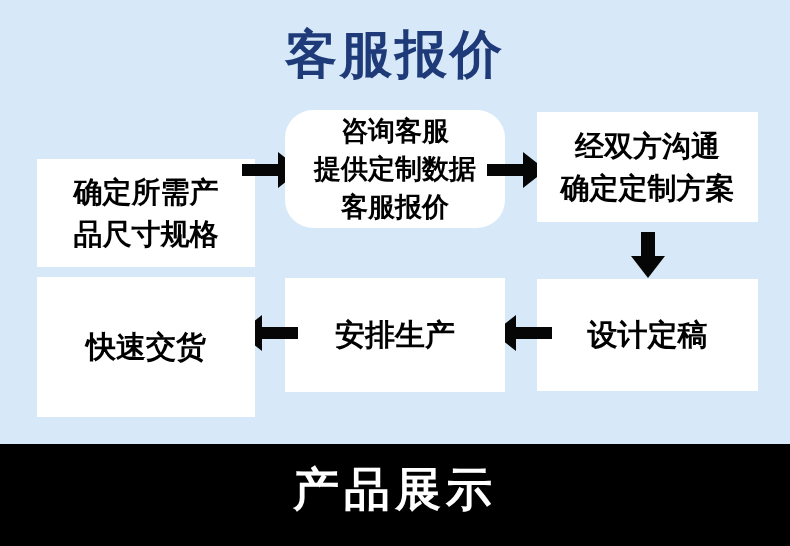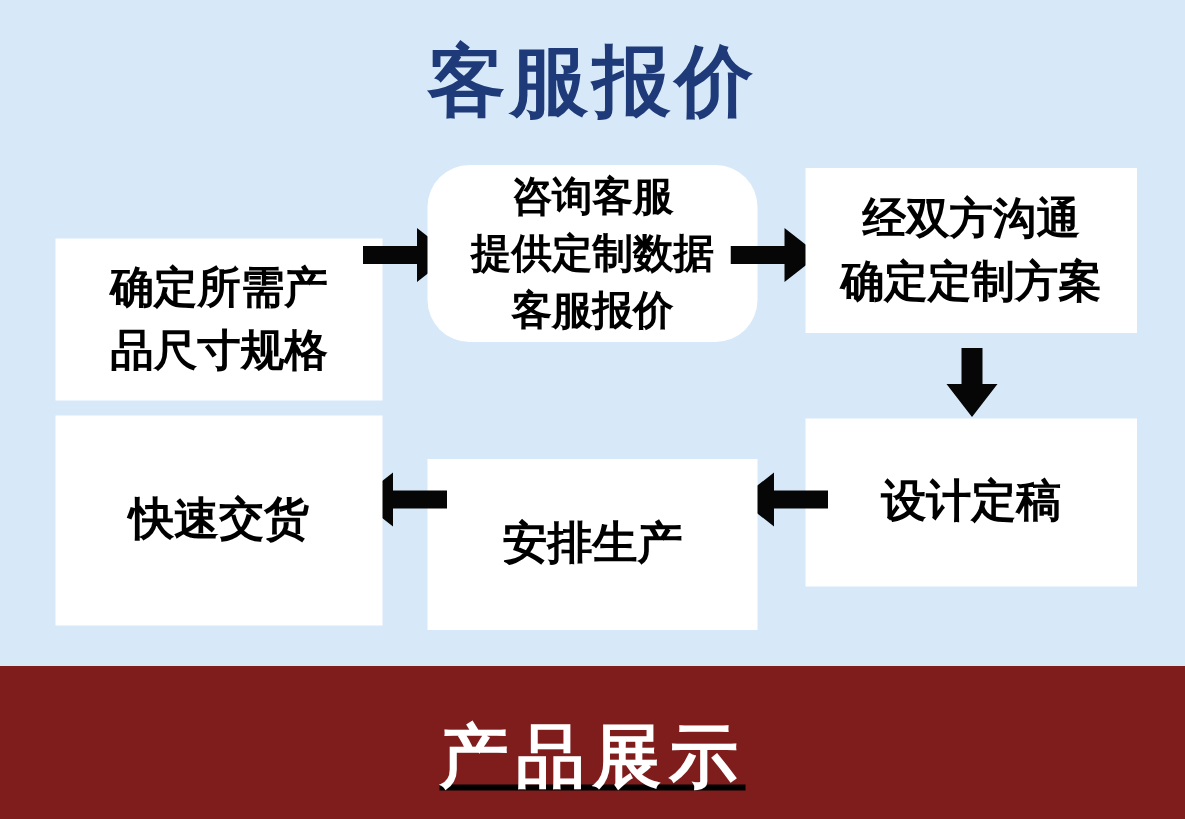--- a/index.html
+++ b/index.html
@@ -38,41 +38,40 @@
     line-height: 42px;
     color: #000000;
   }
   .lines-3 .box-label { font-size: 27px; line-height: 38px; }
   .single .box-label { font-size: 30px; }
 
   .b1 { left: 37px;  top: 124px; width: 218px; height: 108px; margin-top: 35px; }
   .b2 { left: 285px; top: 110px; width: 220px; height: 118px; border-radius: 28px; }
   .b3 { left: 537px; top: 112px; width: 221px; height: 110px; align-items: center; }
   .b4 { left: 537px; top: 279px; width: 221px; height: 112px; justify-content: center; }
-  .b5 { left: 285px; top: 278px; width: 220px; height: 114px; margin-top: 28px; }
+  .b5 { left: 285px; top: 278px; width: 220px; height: 114px; }
   .b6 { left: 37px;  top: 277px; width: 218px; height: 140px; }
 
   .arrow { position: absolute; line-height: 0; }
   .arrow svg { display: block; }
   .arrow polygon { fill: #060606; }
   .a1 { left: 242px; top: 151px; }
   .a2 { left: 487px; top: 151px; }
   .a3 { left: 630px; top: 232px; }
   .a4 { left: 492px; top: 314px; }
   .a5 { left: 238px; top: 314px; }
 
   .banner {
     position: absolute;
     left: 0; top: 444px;
     width: 790px; height: 102px;
-    background: #7f1d1d;
+    background: #000000;
     display: flex;
-    align-items: flex-end;
+    align-items: center;
     justify-content: center;
-    text-decoration: underline;
   }
   .banner-title {
     color: #ffffff;
     font-size: 46px;
     font-weight: 900;
     letter-spacing: 5px;
     padding-bottom: 10px;
   }
 </style>
 </head>

